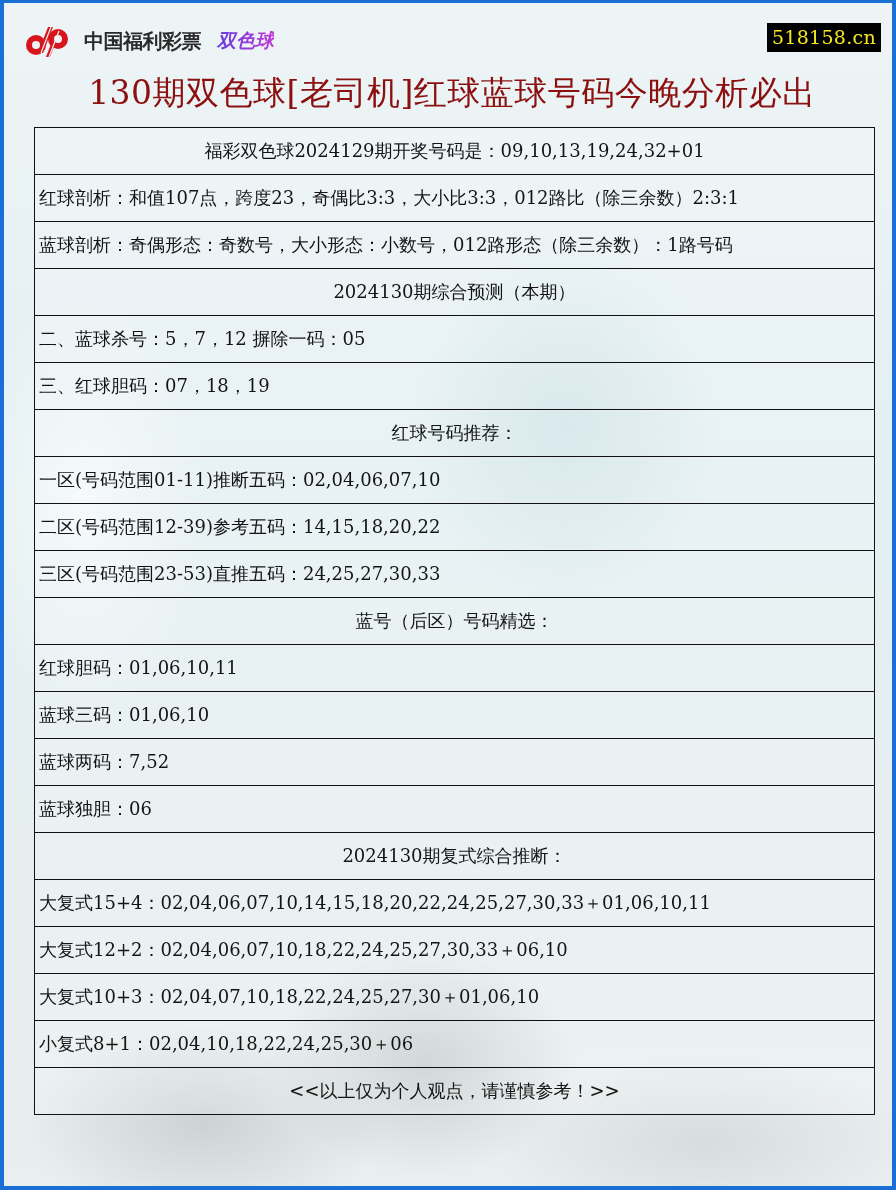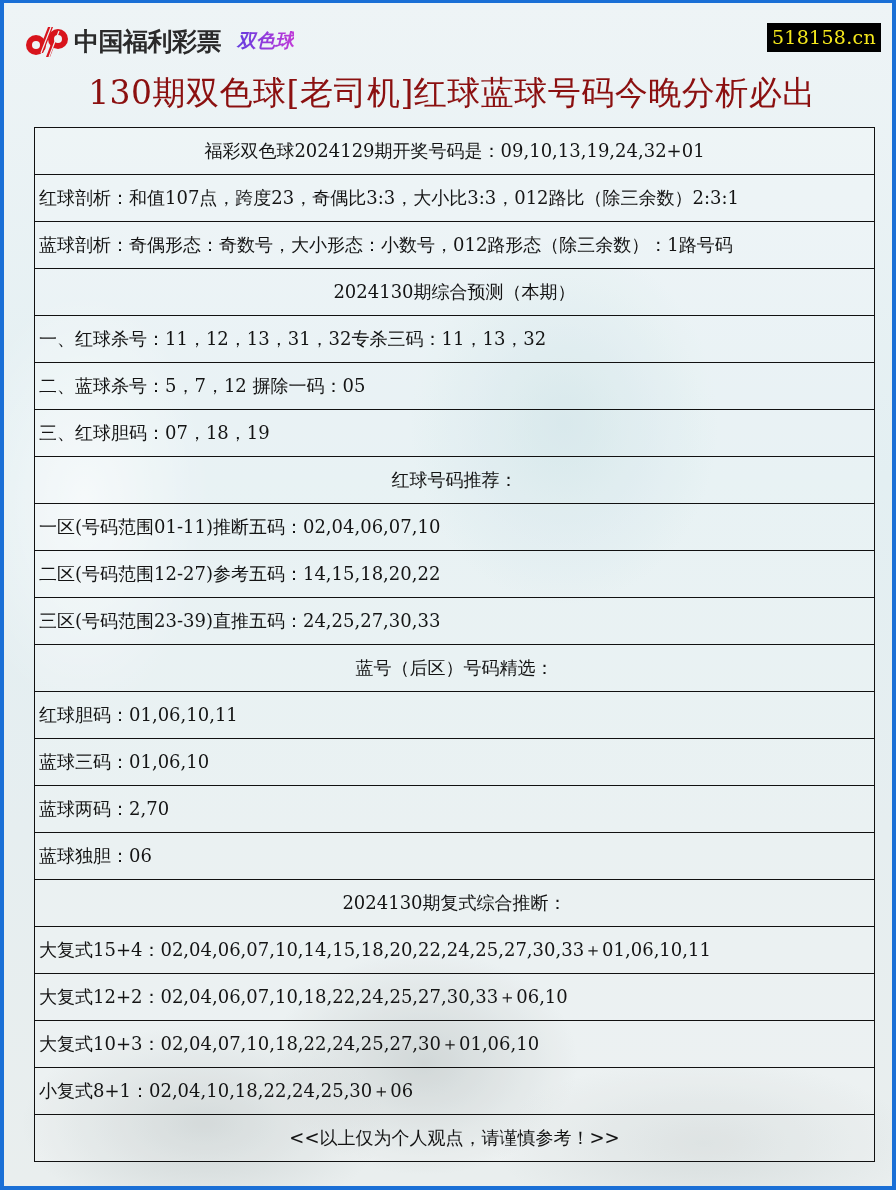--- a/index.html
+++ b/index.html
@@ -21,22 +21,22 @@
         radial-gradient(ellipse 220px 260px at 560px 420px, rgba(185,215,220,0.45), rgba(185,215,220,0) 70%),
         linear-gradient(180deg, #eef4f6 0%, #e3eff2 40%, #e6eef0 70%, #e9eeee 100%);
     }
     .logo {
       position: absolute; left: 18px; top: 20px;
       display: flex; align-items: center; height: 36px;
     }
     .logo-mark { width: 48px; height: 36px; }
     .logo-text {
       font-family: Liberation Mono, monospace;
-      font-weight: bold; font-size: 25px; color: #2a2a2a;
-      letter-spacing: -0.5px; margin-left: 4px;
+      font-weight: bold; font-size: 20px; color: #2a2a2a;
+      letter-spacing: -0.5px; margin-left: 14px;
     }
     .logo-accent {
       font-family: "DejaVu Sans", "Liberation Sans", sans-serif;
       font-weight: bold; font-style: italic; font-size: 19px;
       background: linear-gradient(90deg, #4b3be0, #c03ad8);
       -webkit-background-clip: text; background-clip: text; color: transparent; padding-left: 16px;
     }
     .site-badge {
       position: absolute; left: 763px; top: 20px;
       width: 114px; height: 29px; background: #000;
@@ -102,51 +102,48 @@
       <tr>
           <td>红球剖析：和值107点，跨度23，奇偶比3:3，大小比3:3，012路比（除三余数）2:3:1</td>
         </tr>
       <tr>
           <td>蓝球剖析：奇偶形态：奇数号，大小形态：小数号，012路形态（除三余数）：1路号码</td>
         </tr>
       <tr>
           <td class="center">2024130期综合预测（本期）</td>
         </tr>
       <tr>
-          <td>一、红球杀号：11，12，13，31，32专杀三码：11，13，32</td>
-        </tr>
-      <tr>
           <td>二、蓝球杀号：5，7，12 摒除一码：05</td>
         </tr>
       <tr>
           <td>三、红球胆码：07，18，19</td>
         </tr>
       <tr>
           <td class="center">红球号码推荐：</td>
         </tr>
       <tr>
           <td>一区(号码范围01-11)推断五码：02,04,06,07,10</td>
         </tr>
       <tr>
-          <td>二区(号码范围12-27)参考五码：14,15,18,20,22</td>
+          <td>二区(号码范围12-39)参考五码：14,15,18,20,22</td>
         </tr>
       <tr>
-          <td>三区(号码范围23-39)直推五码：24,25,27,30,33</td>
+          <td>三区(号码范围23-53)直推五码：24,25,27,30,33</td>
         </tr>
       <tr>
           <td class="center">蓝号（后区）号码精选：</td>
         </tr>
       <tr>
           <td>红球胆码：01,06,10,11</td>
         </tr>
       <tr>
           <td>蓝球三码：01,06,10</td>
         </tr>
       <tr>
-          <td>蓝球两码：2,70</td>
+          <td>蓝球两码：7,52</td>
         </tr>
       <tr>
           <td>蓝球独胆：06</td>
         </tr>
       <tr>
           <td class="center">2024130期复式综合推断：</td>
         </tr>
       <tr>
           <td>大复式15+4：02,04,06,07,10,14,15,18,20,22,24,25,27,30,33＋01,06,10,11</td>
         </tr>

